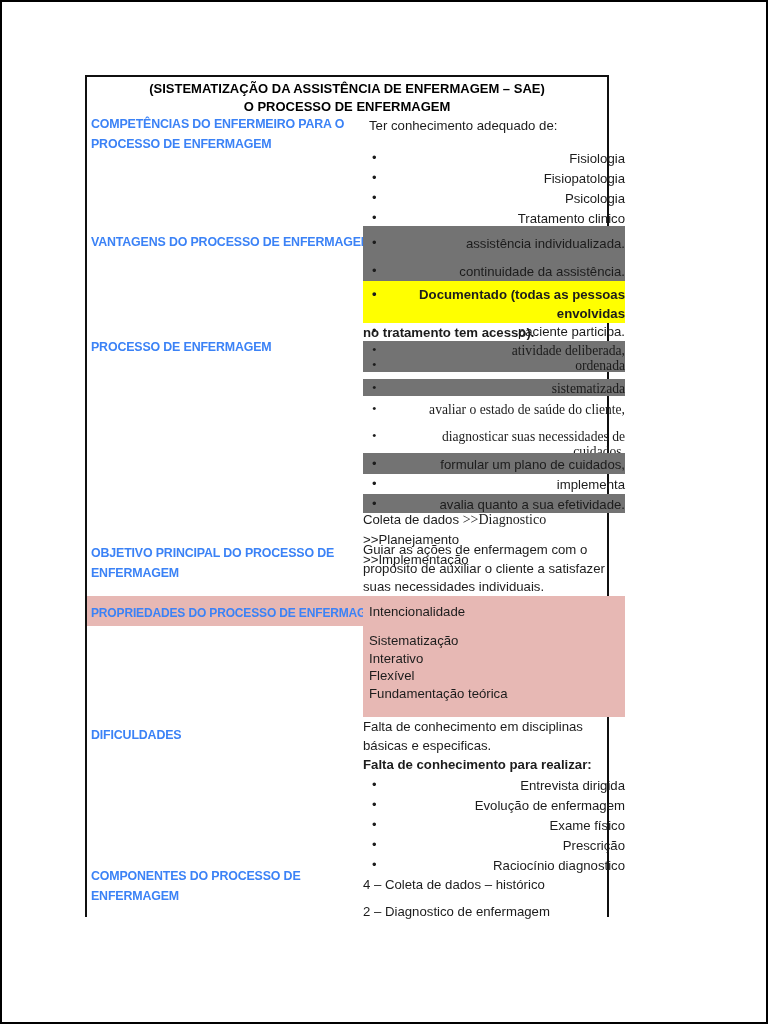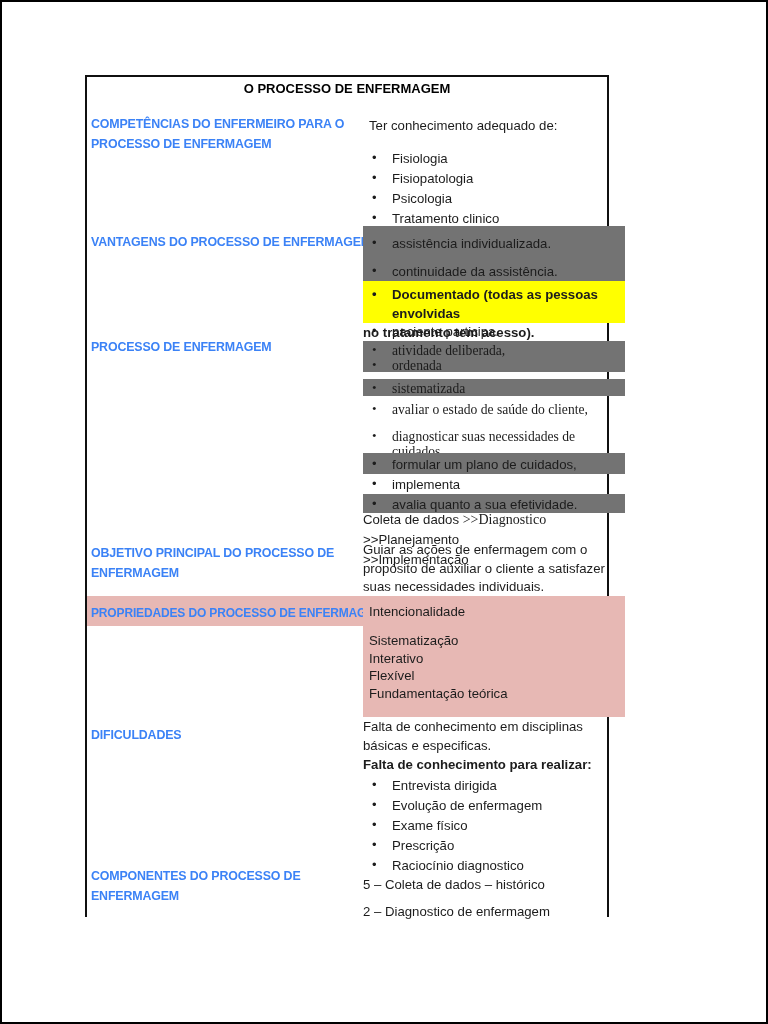--- a/index.html
+++ b/index.html
@@ -10,34 +10,35 @@
          border-top:2px solid #101010;border-left:2px solid #101010;border-right:2px solid #101010;}
   .title{position:absolute;top:3px;left:0;width:520px;text-align:center;font-weight:bold;
          font-size:13px;line-height:17.5px;color:#000;}
   .lh{position:absolute;left:4px;width:254px;font-weight:bold;font-size:12.4px;line-height:20px;
       color:#3b82f6;letter-spacing:-0.15px;}
   .rc{position:absolute;left:276px;width:262px;box-sizing:border-box;font-size:13.2px;line-height:17px;}
   .band{position:absolute;left:0;width:520px;}
   .green{background:#737373;}
   .yellow{background:#ffff00;}
   .pinkbg{background:#e7b8b4;}
-  .bullet{position:relative;padding-left:29px;}
+  .bullet{position:relative;padding-left:29px;text-align:right;}
   .bullet::before{content:"•";position:absolute;left:9px;top:-1px;font-size:13px;}
   .serif{font-family:"Liberation Serif",serif;font-size:13.6px;line-height:15px;}
   .b{font-weight:bold;}
   .nw{white-space:nowrap;}
   .row20{height:20px;}
 </style>
 </head>
 <body>
 
 <div class="page">
   <div class="table">
 
     <div class="title">
+      <div>(SISTEMATIZAÇÃO DA ASSISTÊNCIA DE ENFERMAGEM – SAE)</div>
       <div>O PROCESSO DE ENFERMAGEM</div>
     </div>
 
     <div class="lh" style="top:37px">
       <div>COMPETÊNCIAS DO ENFERMEIRO PARA O</div>
       <div>PROCESSO DE ENFERMAGEM</div>
     </div>
     <div class="lh" style="top:155px">
       <div class="nw">VANTAGENS DO PROCESSO DE ENFERMAGEM</div>
     </div>
@@ -130,17 +131,17 @@
     <div class="rc b" style="top:679px;height:18px">Falta de conhecimento para realizar:</div>
 
     <div class="rc" style="top:700px">
       <div class="bullet row20">Entrevista dirigida</div>
       <div class="bullet row20">Evolução de enfermagem</div>
       <div class="bullet row20">Exame físico</div>
       <div class="bullet row20">Prescrição</div>
       <div class="bullet">Raciocínio diagnostico</div>
     </div>
 
-    <div class="rc" style="top:799px;height:18px">5 – Coleta de dados – histórico</div>
+    <div class="rc" style="top:799px;height:18px">4 – Coleta de dados – histórico</div>
     <div class="rc" style="top:826px;height:18px">2 – Diagnostico de enfermagem</div>
 
   </div>
 </div>
 
 </body></html>

